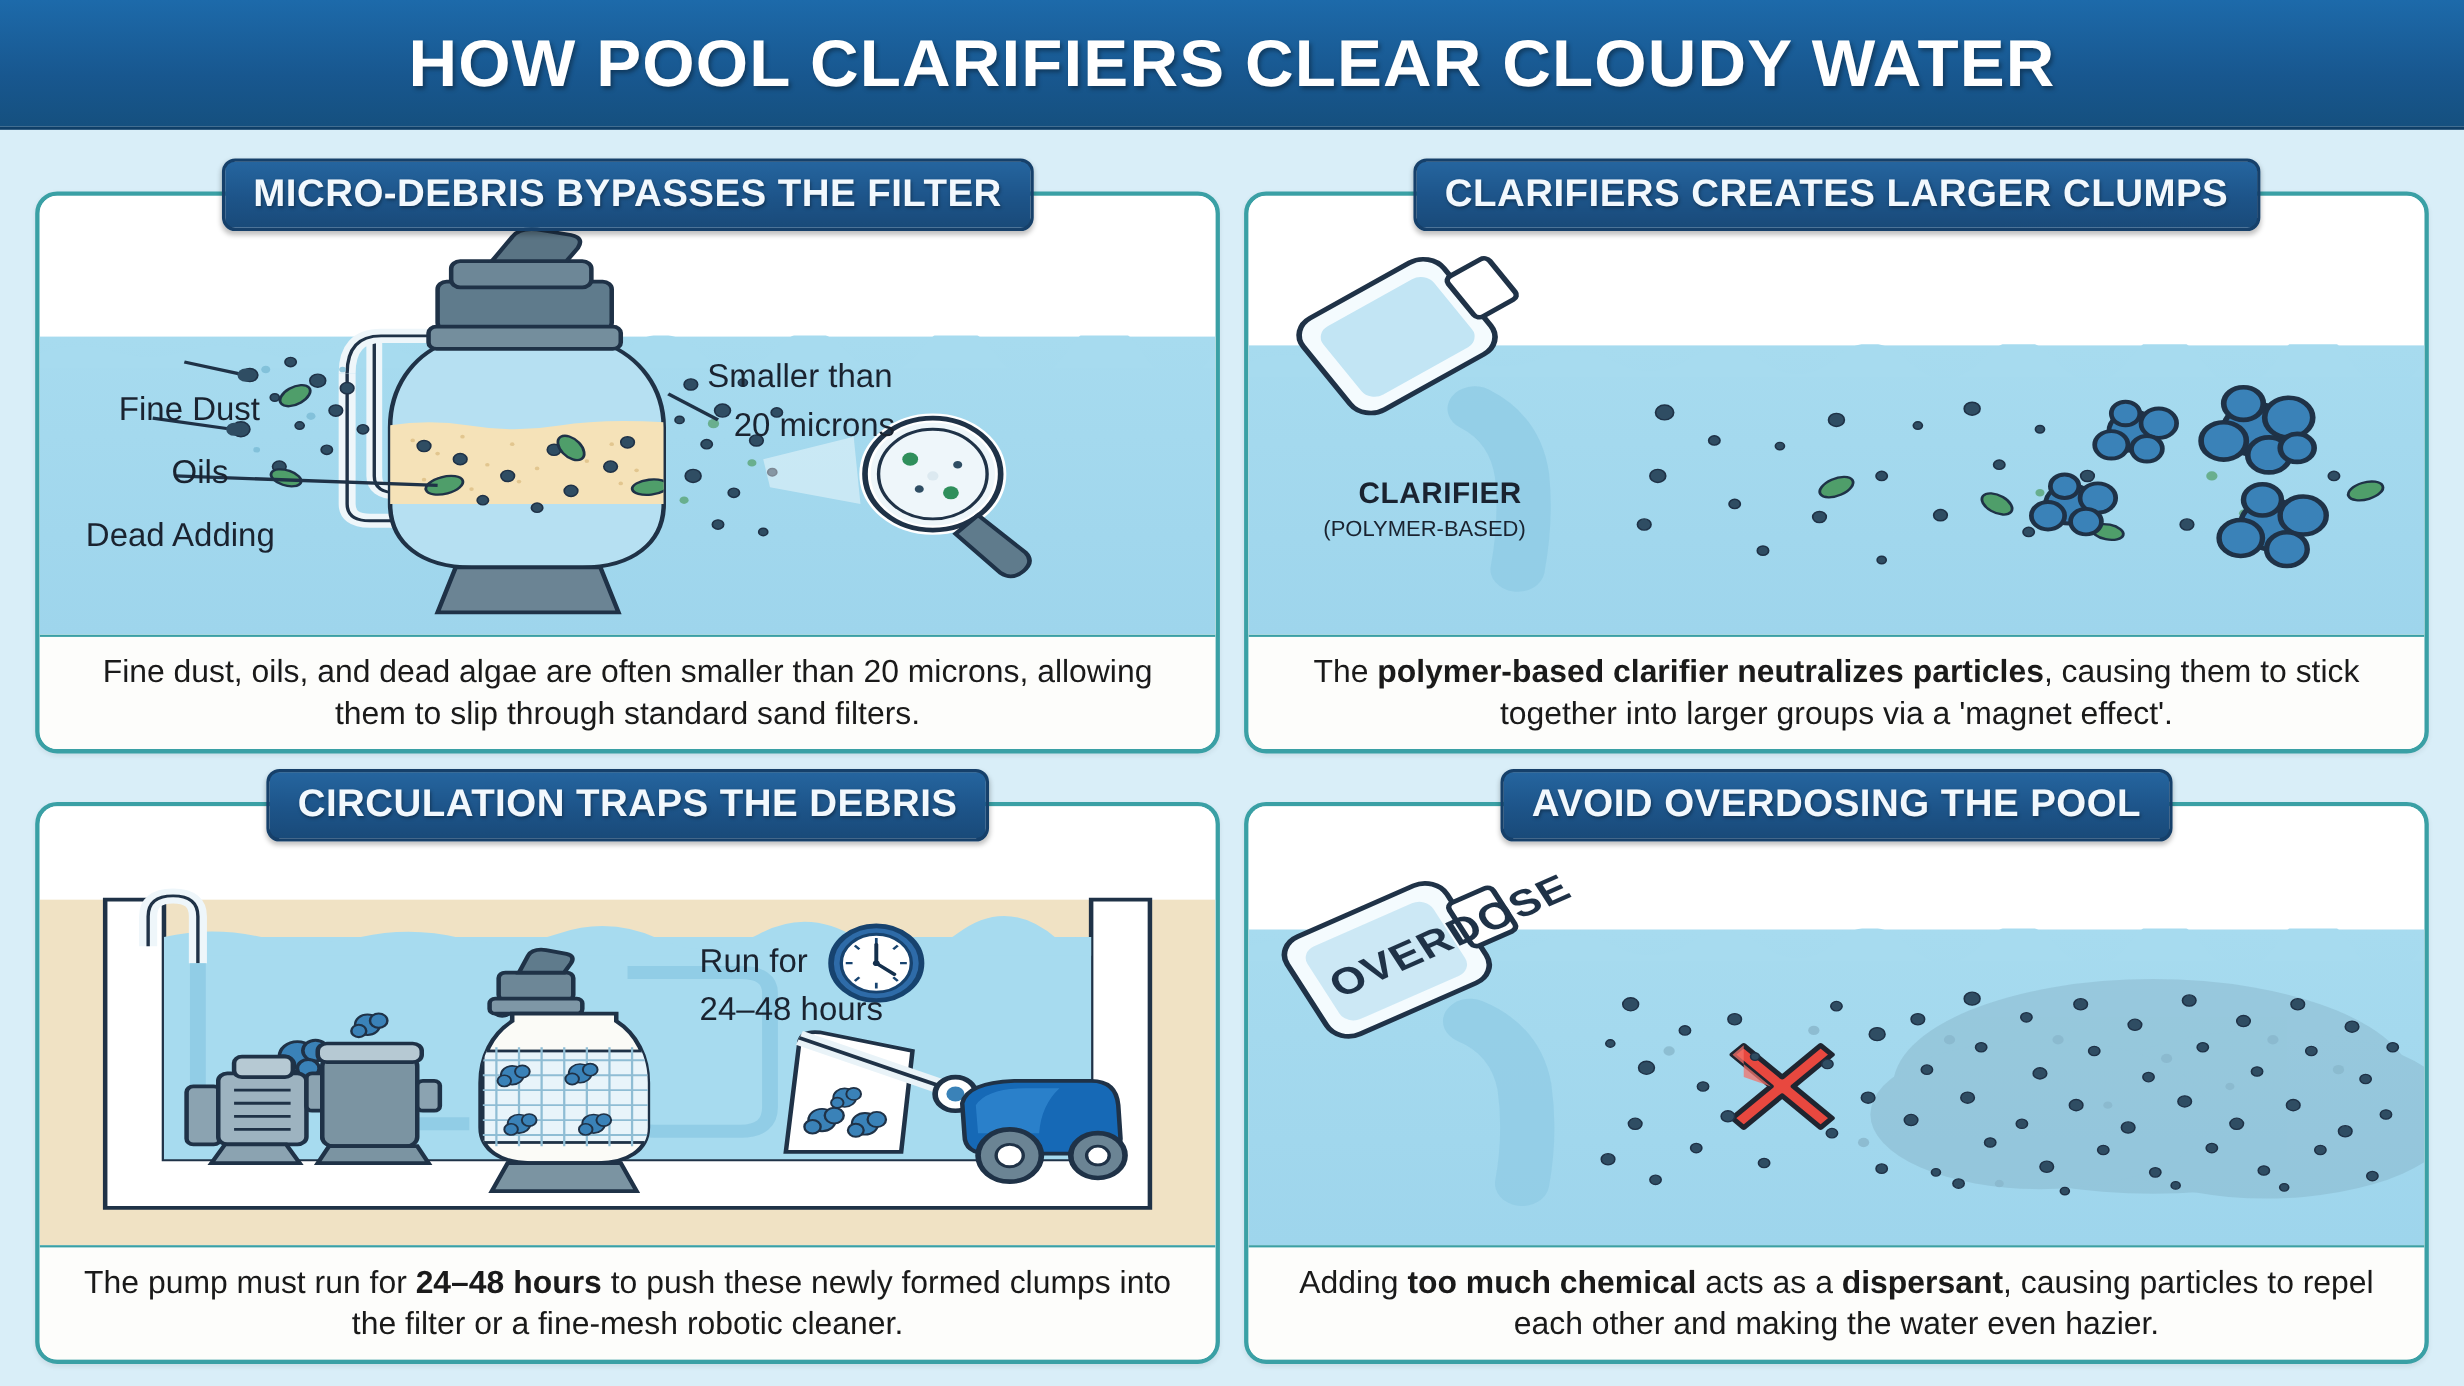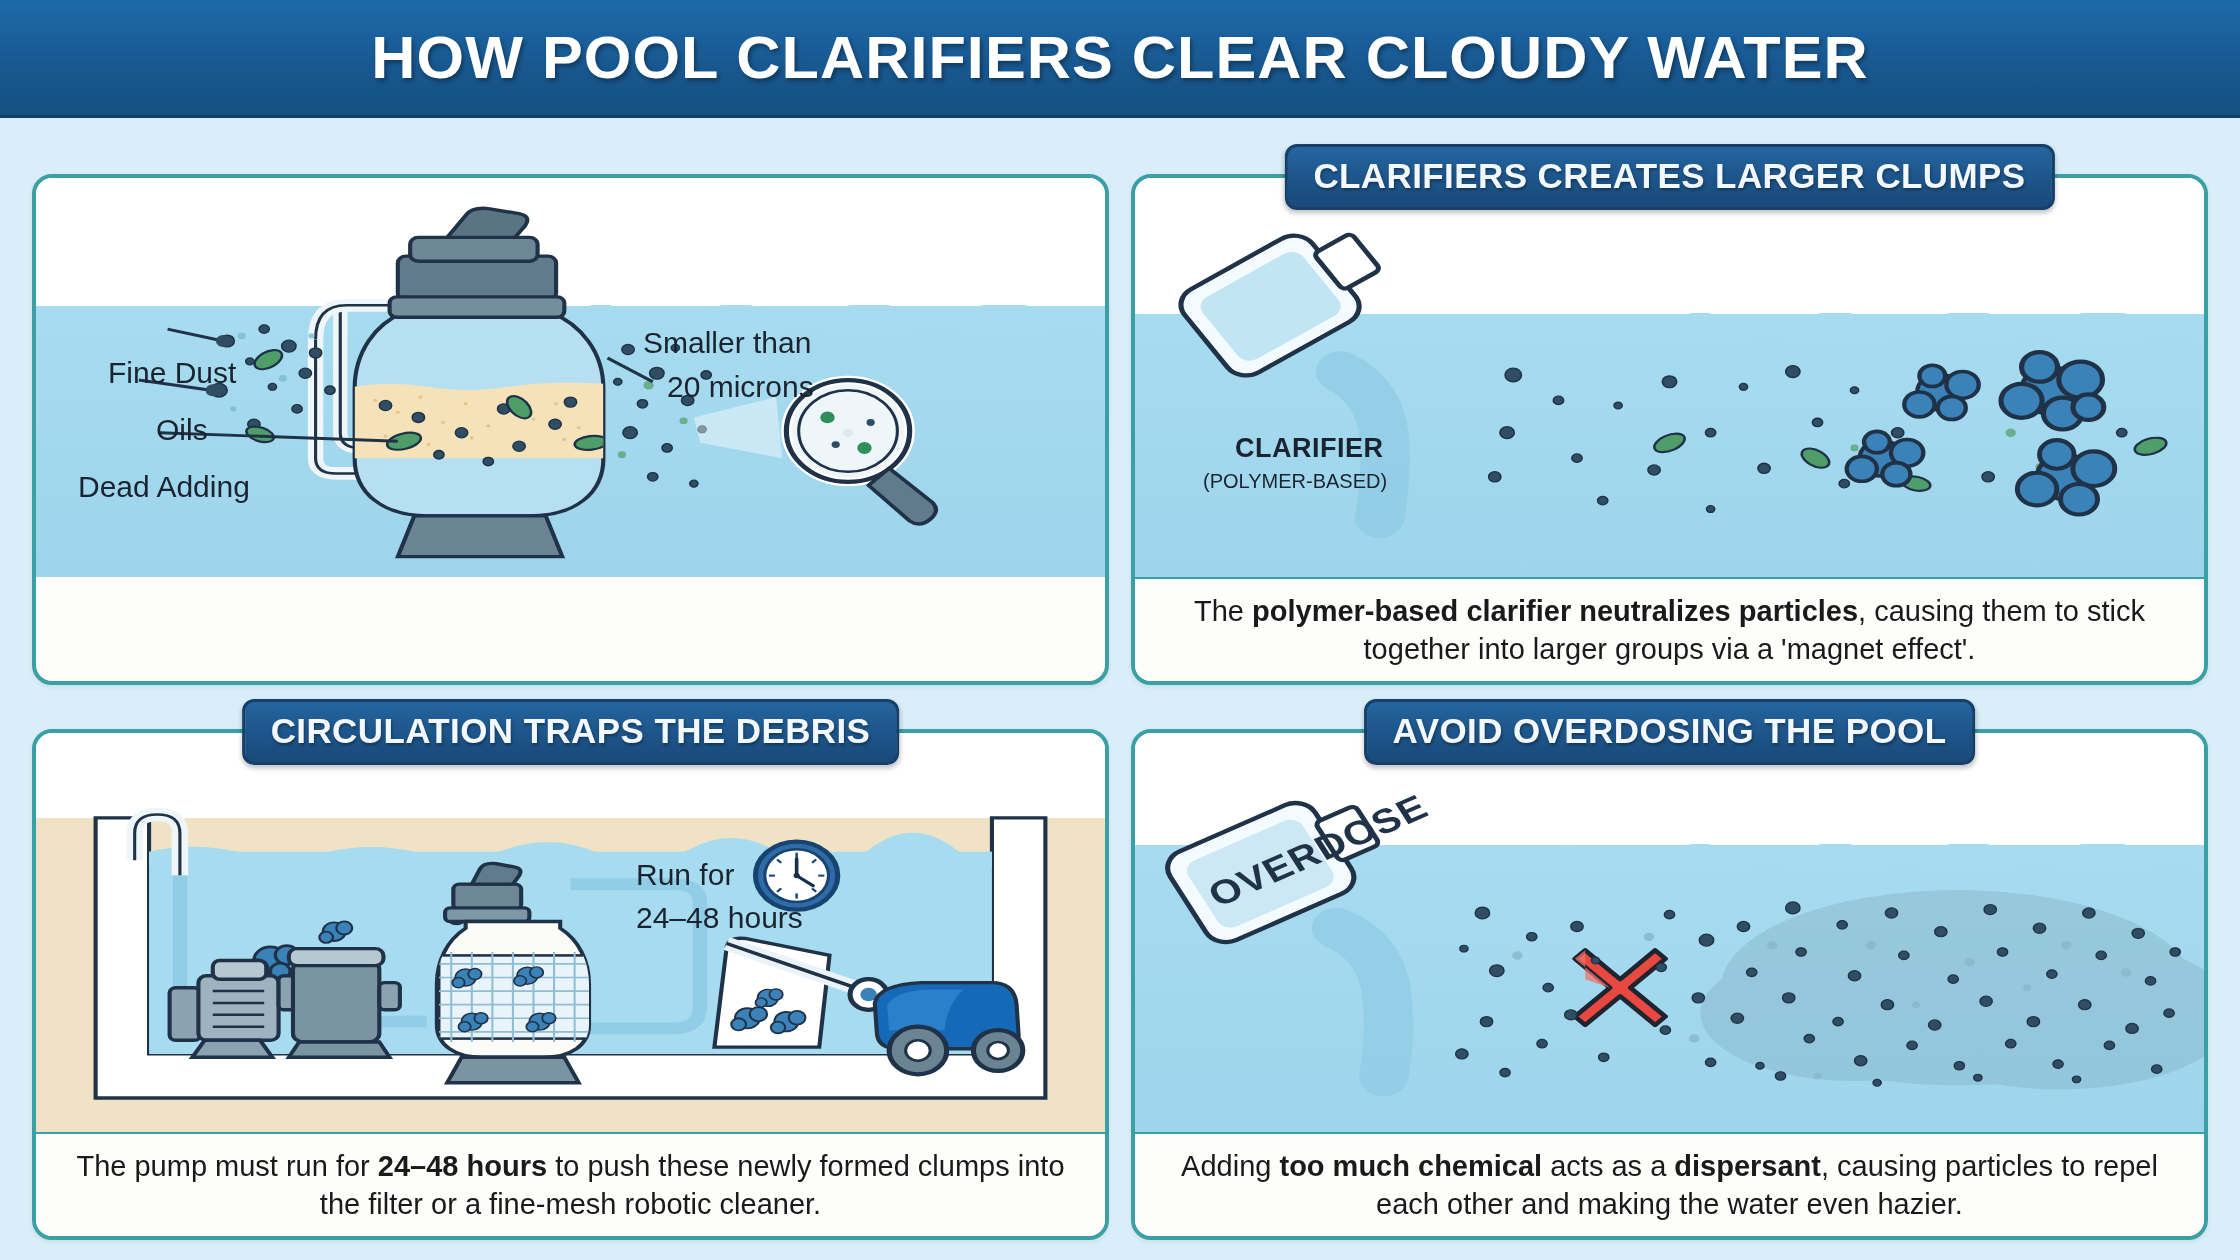--- a/index.html
+++ b/index.html
@@ -115,20 +115,21 @@
 </head>
 <body>
 
 <div class="header">
   <h1>HOW POOL CLARIFIERS CLEAR CLOUDY WATER</h1>
 </div>
 
 <div class="grid">
 
   <div class="panel">
+    <div class="chip">MICRO-DEBRIS BYPASSES THE FILTER</div>
     <div class="card">
       <div class="scene">
         <div class="water" style="height:68%;">
           <svg class="waveline" viewBox="0 0 1000 30" preserveAspectRatio="none">
             <path d="M0,16 Q30,4 62,14 T125,14 T188,15 T250,12 T312,16 T375,13 T438,16 T500,12 T562,16 T625,13 T688,16 T750,12 T812,16 T875,13 T938,16 T1000,13 L1000,30 L0,30 Z" fill="#a7dbef"></path>
           </svg>
         </div>
 
         <svg class="ov" viewBox="0 0 1040 470" preserveAspectRatio="none">
 
@@ -272,20 +273,23 @@
             <circle cx="182" cy="192" r="7"></circle>
               <circle cx="172" cy="250" r="7"></circle>
           </g>
         </svg>
 
         <div class="lbl" style="left:72px; top:178px;">Fine Dust</div>
         <div class="lbl" style="left:120px; top:235px;">Oils</div>
         <div class="lbl" style="left:42px; top:292px;">Dead Adding</div>
         <div class="lbl" style="left:607px; top:148px;">Smaller than</div>
         <div class="lbl" style="left:607px; top:192px;margin-left:24px;">20 microns</div>
+      </div>
+      <div class="caption">
+        <span>Fine dust, oils, and dead algae are often smaller than 20 microns, allowing them to slip through standard sand filters.</span>
       </div>
     </div>
   </div>
 
   <div class="panel">
     <div class="chip">CLARIFIERS CREATES LARGER CLUMPS</div>
     <div class="card">
       <div class="scene">
         <div class="water" style="height:66%;">
           <svg class="waveline" viewBox="0 0 1000 30" preserveAspectRatio="none">

